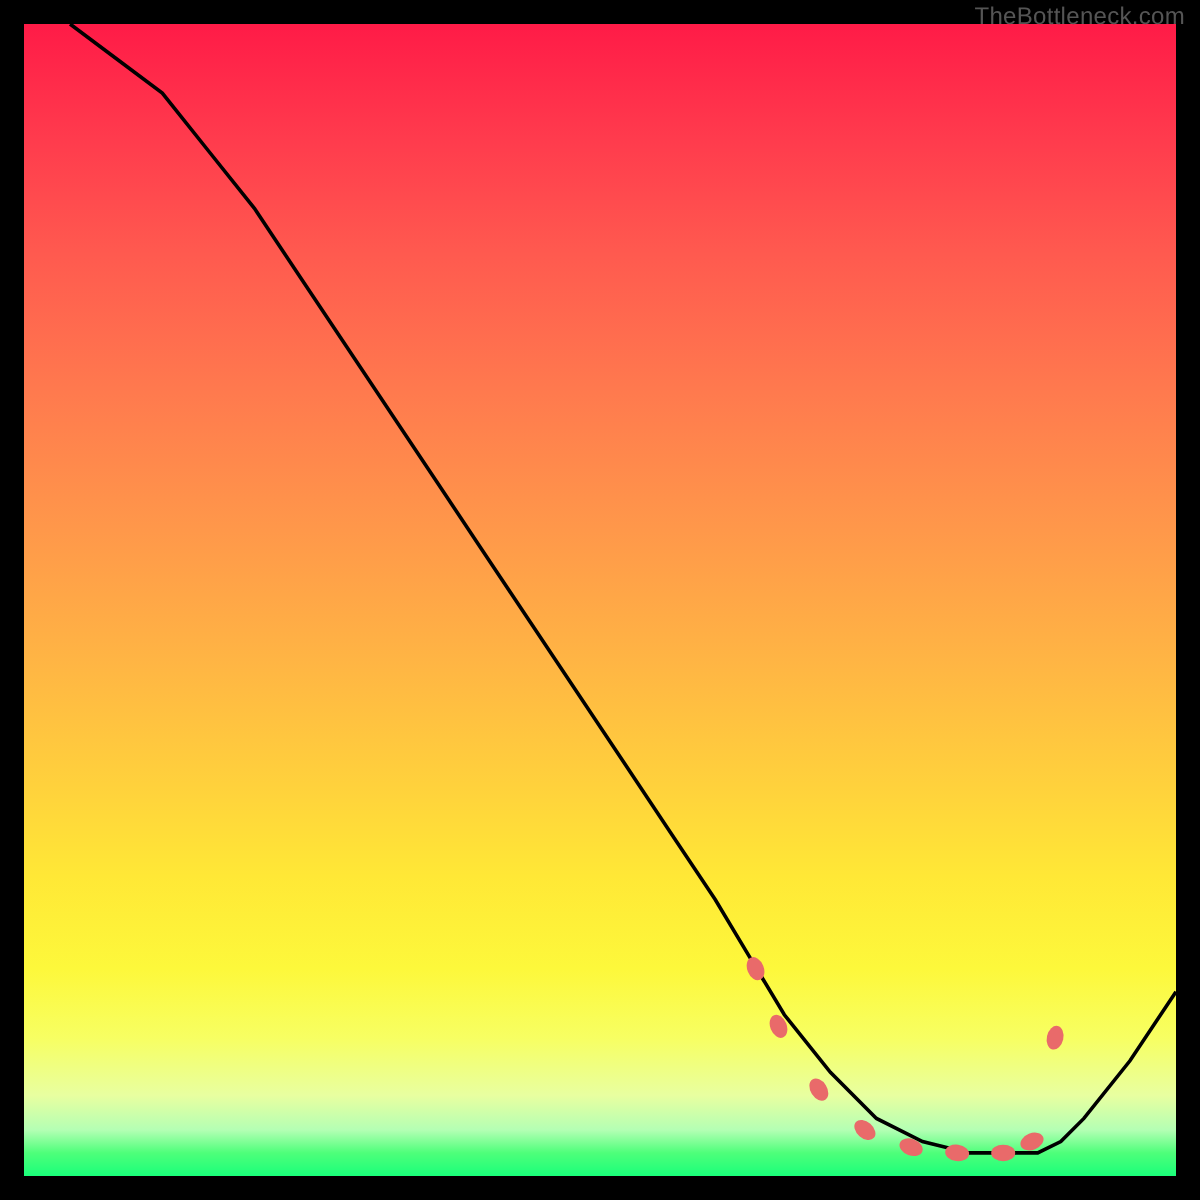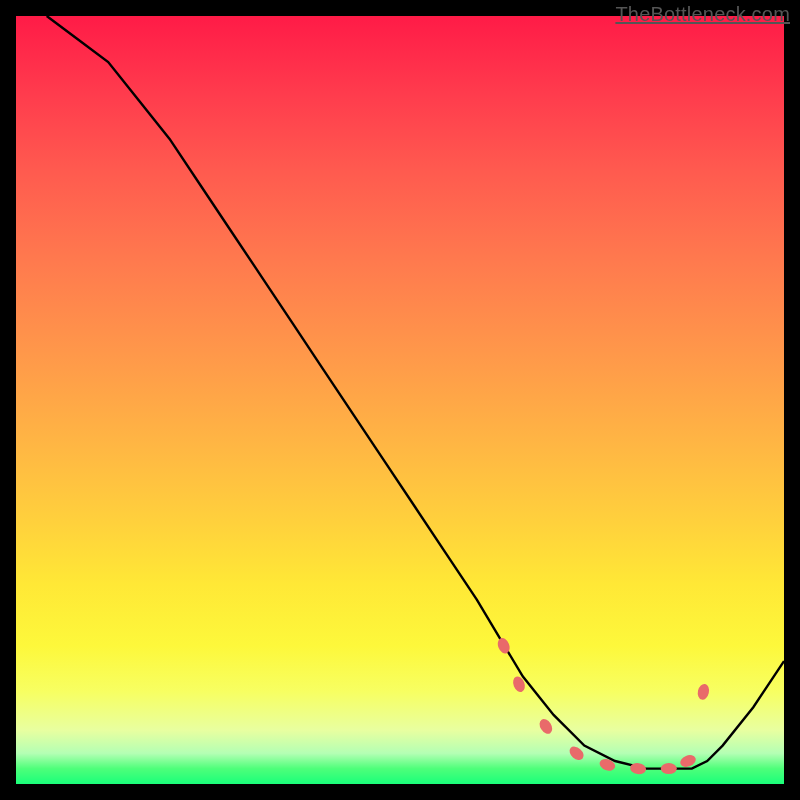--- a/index.html
+++ b/index.html
@@ -42,25 +42,24 @@
       #4eff7a 98%,
       #1aff7a 100%
     );
     overflow: hidden;
   }
   .watermark {
     position: absolute;
     top: 3px;
     right: 10px;
     color: #555555;
-    font-size: 20px;
+    font-size: 16px;
     font-weight: 400;
     letter-spacing: 0.2px;
     z-index: 5;
-    text-decoration: underline;
   }
   svg.curve {
     position: absolute;
     left: 0;
     top: 0;
     width: 768px;
     height: 768px;
     z-index: 2;
   }
 </style>

